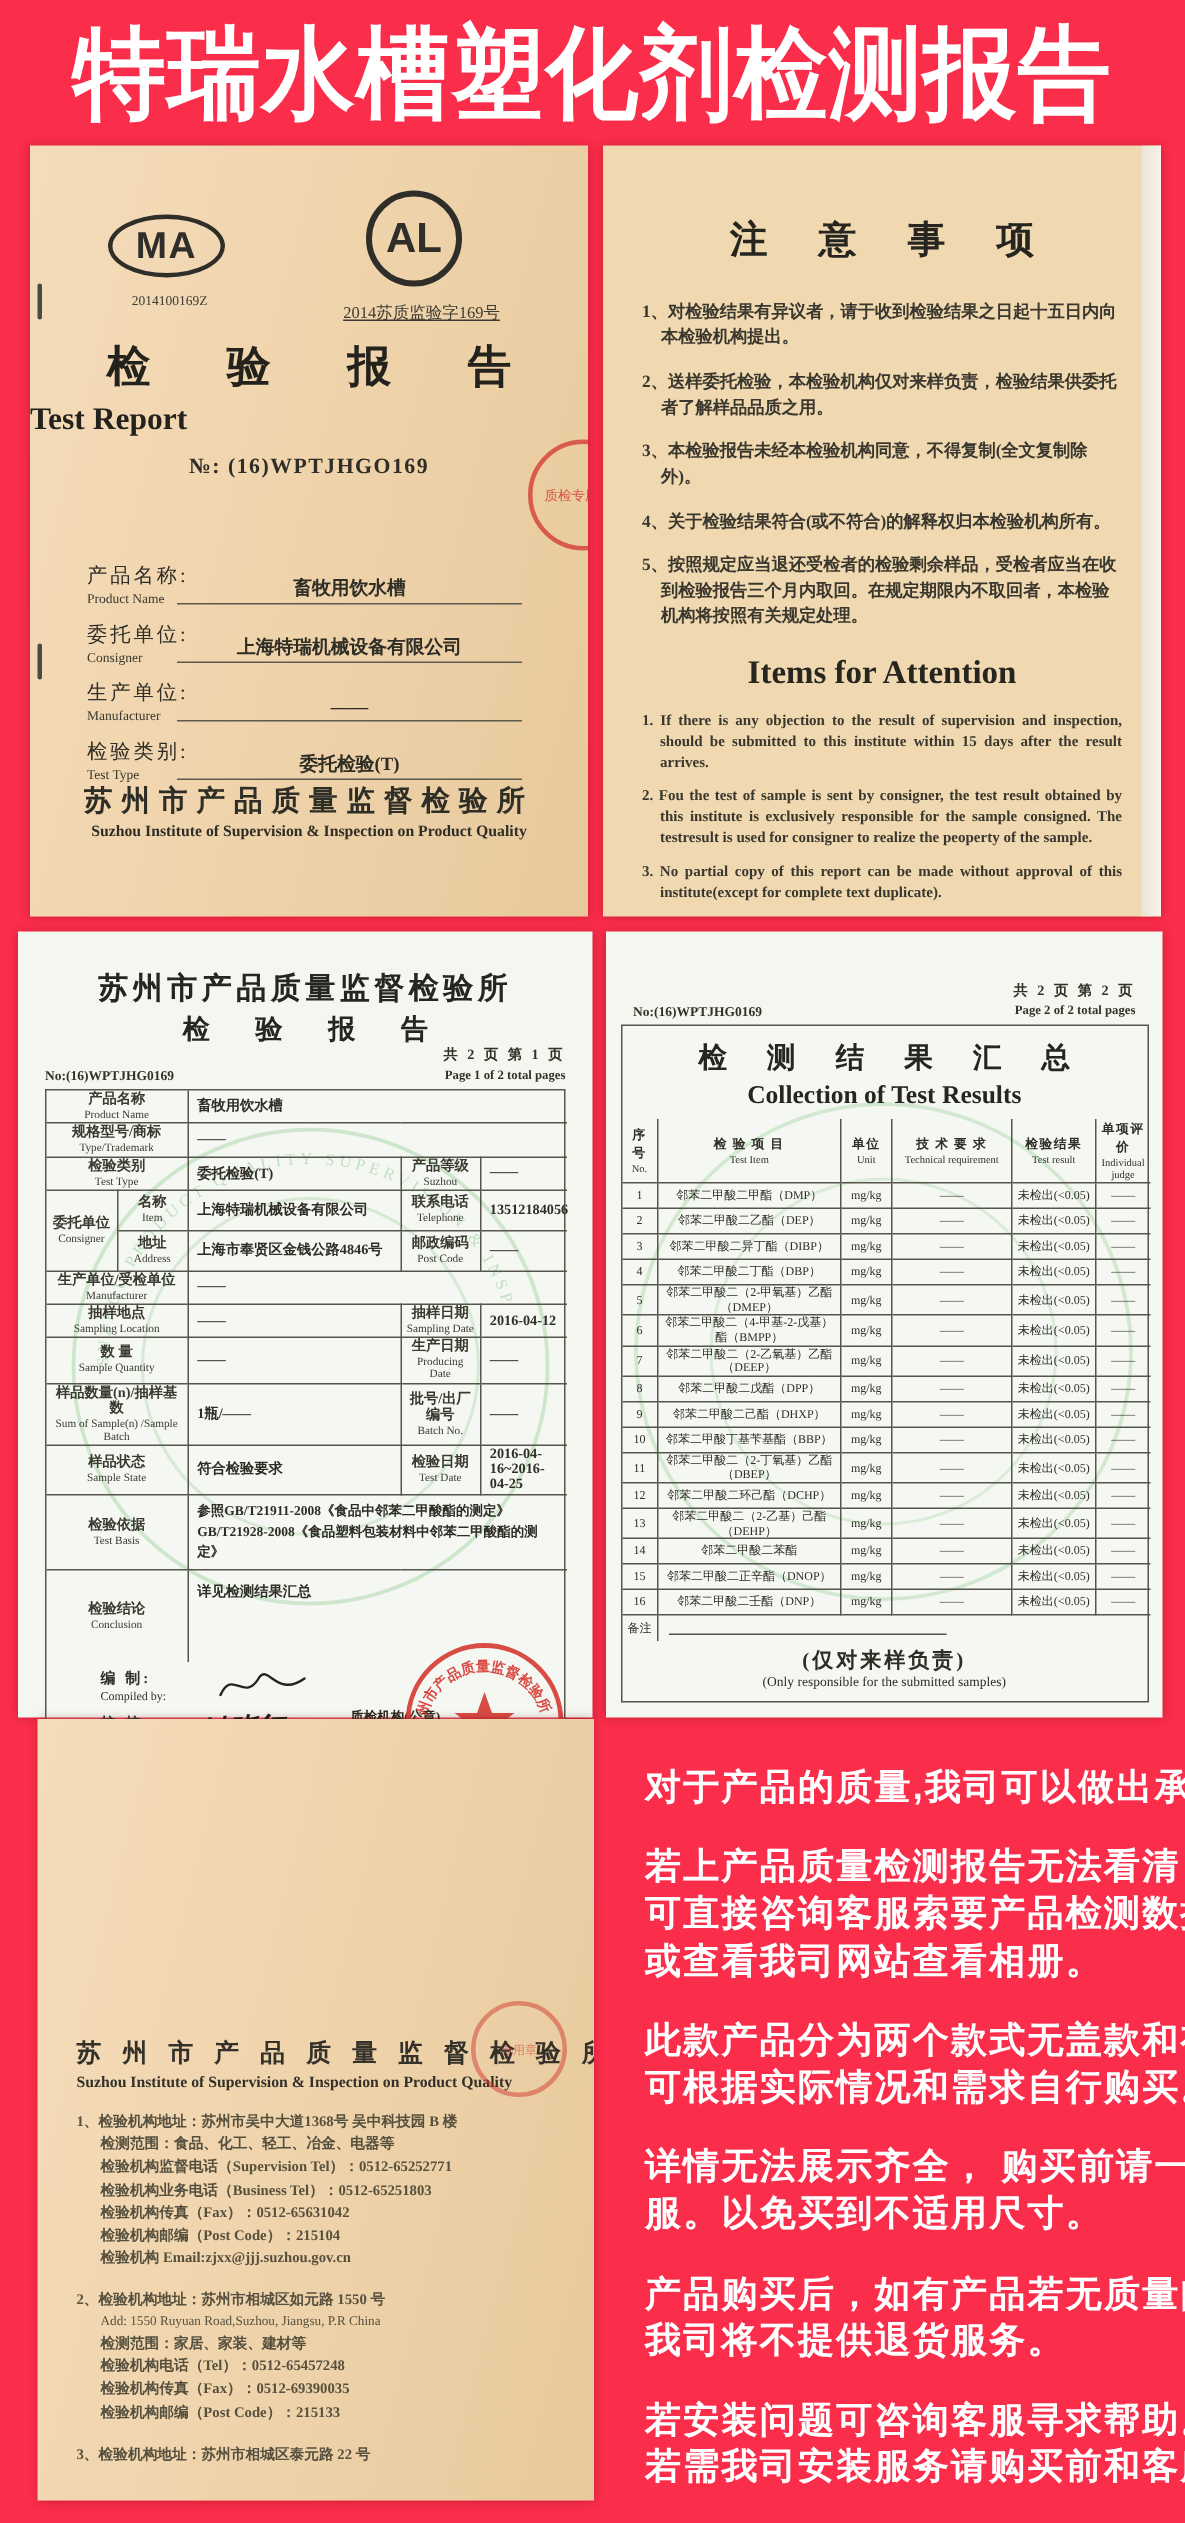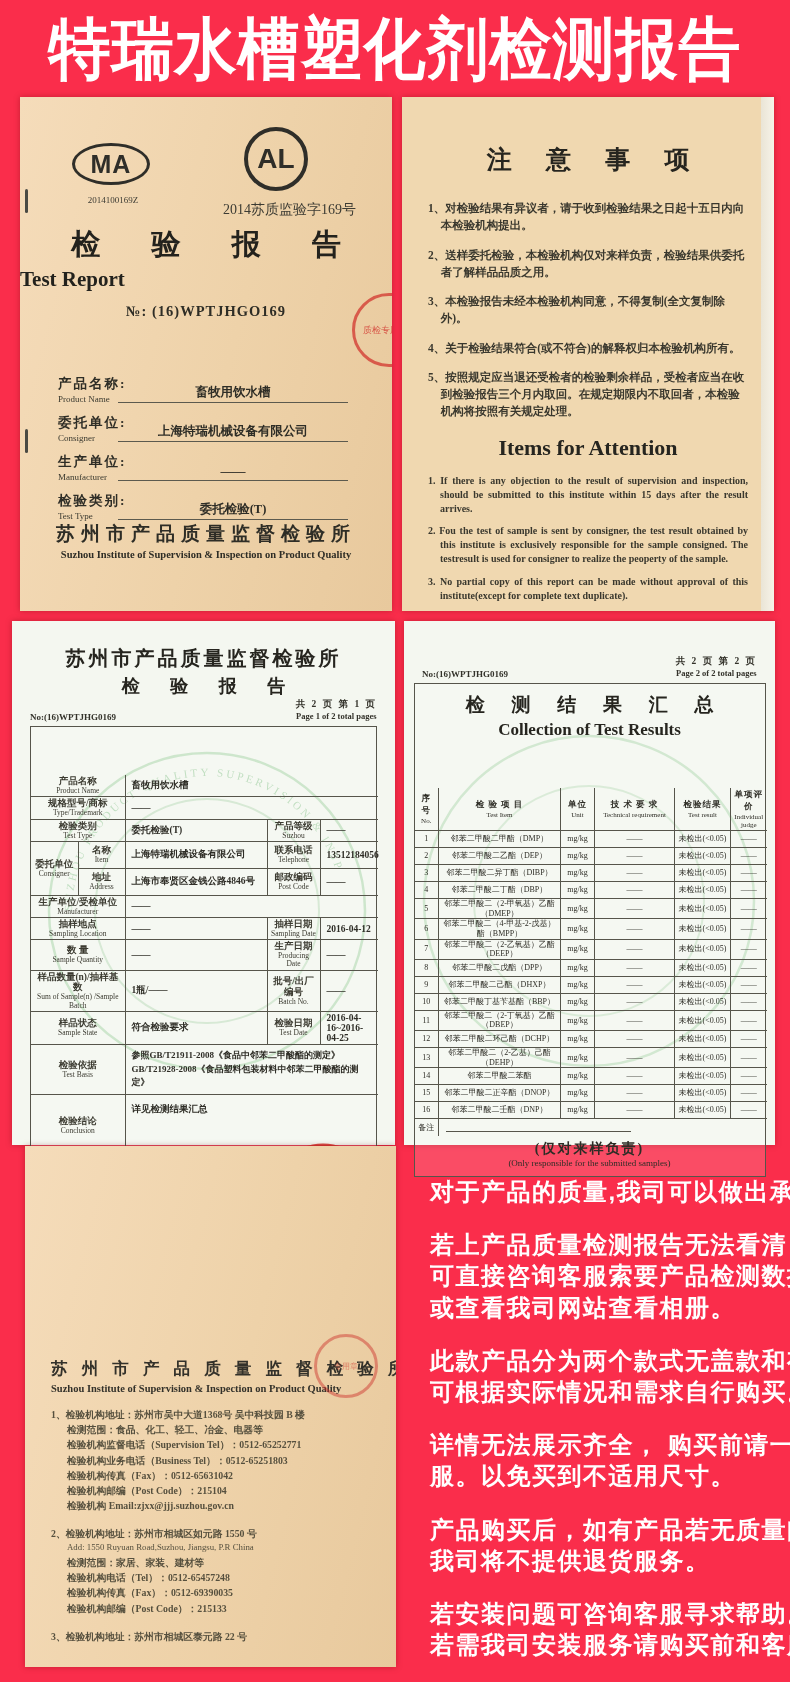--- a/index.html
+++ b/index.html
@@ -29,31 +29,31 @@
   
   #cover { left:20px; top:97px; width:372px; height:514px; overflow:hidden; }
   .cma { position:absolute; left:52px; top:46px; width:78px; height:42px;
     border:3px solid #2f2e29; border-radius:50%; display:flex; align-items:center; justify-content:center;
     font-weight:700; font-size:25px; letter-spacing:1px; color:#2f2e29;
     font-family:"Liberation Sans",sans-serif; }
   .cma-code { position:absolute; left:38px; top:98px; width:110px; text-align:center; font-size:9px; color:#3c3b33; }
   .cal { position:absolute; left:224px; top:30px; width:64px; height:64px;
     border:4px solid #2f2e29; border-radius:50%; display:flex; align-items:center; justify-content:center;
     font-weight:700; font-size:28px; color:#2f2e29; font-family:"Liberation Sans",sans-serif; }
-  .cal-code { position:absolute; left:186px; top:104px; width:150px; text-align:right; font-size:14px; color:#3c3b33; }
+  .cal-code { position:absolute; left:186px; top:104px; width:150px; text-align:center; font-size:11px; color:#3c3b33;text-decoration:underline; }
   .cover-title-cn { position:absolute; left:0; top:128px; width:100%; text-align:center;
     font-size:29px; font-weight:700; letter-spacing:22px; padding-left:22px; color:#23221d; }
   .cover-title-en { position:absolute; left:0; top:170px; width:100%; 
     font-size:21px; font-weight:700; color:#23221d; }
   .cover-no { position:absolute; left:0; top:206px; width:100%; text-align:center;
     font-size:14.5px; font-weight:700; letter-spacing:1px; }
   .fields { position:absolute; left:0; top:276px; width:100%; }
   .field { position:relative; height:39px; }
   .f-lab { position:absolute; left:38px; top:2px; width:110px; }
-  .f-lab .cn { font-size:13.5px; font-weight:700; letter-spacing:2px; }
+  .f-lab .cn { font-size:13.5px; font-weight:400; letter-spacing:2px; }
   .f-lab .en { font-size:9px; color:#3a392f; margin-top:1px; }
   .f-line { position:absolute; left:98px; right:44px; bottom:9px; border-bottom:1px solid #5c5a4e; }
   .f-val { position:absolute; left:98px; right:44px; bottom:11px; text-align:center; font-size:12.5px; font-weight:600; }
   .cover-inst-cn { position:absolute; left:0; top:424px; width:100%; text-align:center;
     font-size:19px; font-weight:700; letter-spacing:6px; }
   .cover-inst-en { position:absolute; left:0; top:452px; width:100%; text-align:center;
     font-size:10.5px; font-weight:700; }
   .staple { position:absolute; left:5px; width:3px; height:24px; background:#4a4a44; border-radius:2px; }
   .cover-stamp { position:absolute; right:-34px; top:196px; width:74px; height:74px;
     border:3px solid rgba(210,52,46,.75); border-radius:50%;
@@ -72,21 +72,21 @@
   .ne-item { font-size:10px; font-weight:600; color:#3a382e; line-height:1.42;
     margin-bottom:8px; padding-left:1.2em; text-indent:-1.2em; text-align:justify; }
   .page-edge { position:absolute; right:0; top:0; width:13px; height:100%;
     background:linear-gradient(90deg,#e9e6da,#f7f6ef); transform:skewY(-1.2deg); opacity:.9; }
 
   
   #p1 { left:12px; top:621px; width:383px; height:524px; }
   #p2 { left:404px; top:621px; width:371px; height:524px; }
   .hdr-no-row { display:flex; justify-content:space-between; align-items:flex-end;
     margin:0 18px; font-size:9px; font-weight:700; color:#33322a; }
-  .pages-blk { text-align:center; line-height:1.35; }
+  .pages-blk { text-align:right; line-height:1.35; }
   .pages-blk .cn { font-size:9.5px; letter-spacing:2px; }
   .pages-blk .en { font-size:8.5px; letter-spacing:0; }
   .p1-inst { text-align:center; font-size:20px; font-weight:700; letter-spacing:3px; padding-top:24px; color:#26251f; }
   .p1-title { text-align:center; font-size:18px; font-weight:700; letter-spacing:13px; padding-left:13px; margin-top:2px; color:#26251f; }
   .boxed { border:1px solid #56554b; margin:4px auto 0 auto; position:relative; background:rgba(255,255,255,.15); }
   #p1 .boxed { width:347px; }
   #p2 .boxed { width:352px; }
 
   table.doc { border-collapse:collapse; width:100%; table-layout:fixed; }
   table.doc td, table.doc th { border:1px solid #56554b; padding:1px 3px; vertical-align:middle; }
@@ -95,21 +95,21 @@
   table.doc .lab .en { font-size:7.5px; line-height:1.1; }
   table.doc .val { font-size:9.5px; font-weight:600; padding-left:6px; }
   table.p1t td.pre { white-space:pre-line; line-height:1.5; font-size:9px; vertical-align:middle; }
   table.p1t td.tall { vertical-align:top; padding-top:8px; }
   table.p1t tr { height:20px; }
   table.p1t tr:nth-child(4), table.p1t tr:nth-child(5) { height:27px; }
   table.p1t tr:nth-child(9) { height:30px; }
   table.p1t tr:nth-child(11) { height:50px; }
   table.p1t tr:nth-child(12) { height:62px; }
   
-  .boxed table.doc { border-style:hidden;margin-top:48px; }
+  .boxed table.doc { border-style:hidden; }
   .boxed table.doc td, .boxed table.doc th { border:1px solid #56554b; }
 
   .sig-area { position:relative; height:94px; font-size:9px; }
   .sig-lab { position:absolute; color:#33322a; font-weight:700; line-height:1.2; }
   .sig-lab .cn { font-size:10px; letter-spacing:2px; }
   .sig-lab .en { font-size:8px; font-weight:400; }
   .sig-name { position:absolute; font-style:italic; font-weight:700; color:#1e1d18; transform:rotate(-3deg); }
   .seal-lab { position:absolute; left:188px; top:30px; text-align:center; font-weight:700; color:#2c2b24; }
   .seal-lab .cn { font-size:9px; } .seal-lab .en { font-size:8px; }
   .stamp-svg { position:absolute; opacity:.88; }

